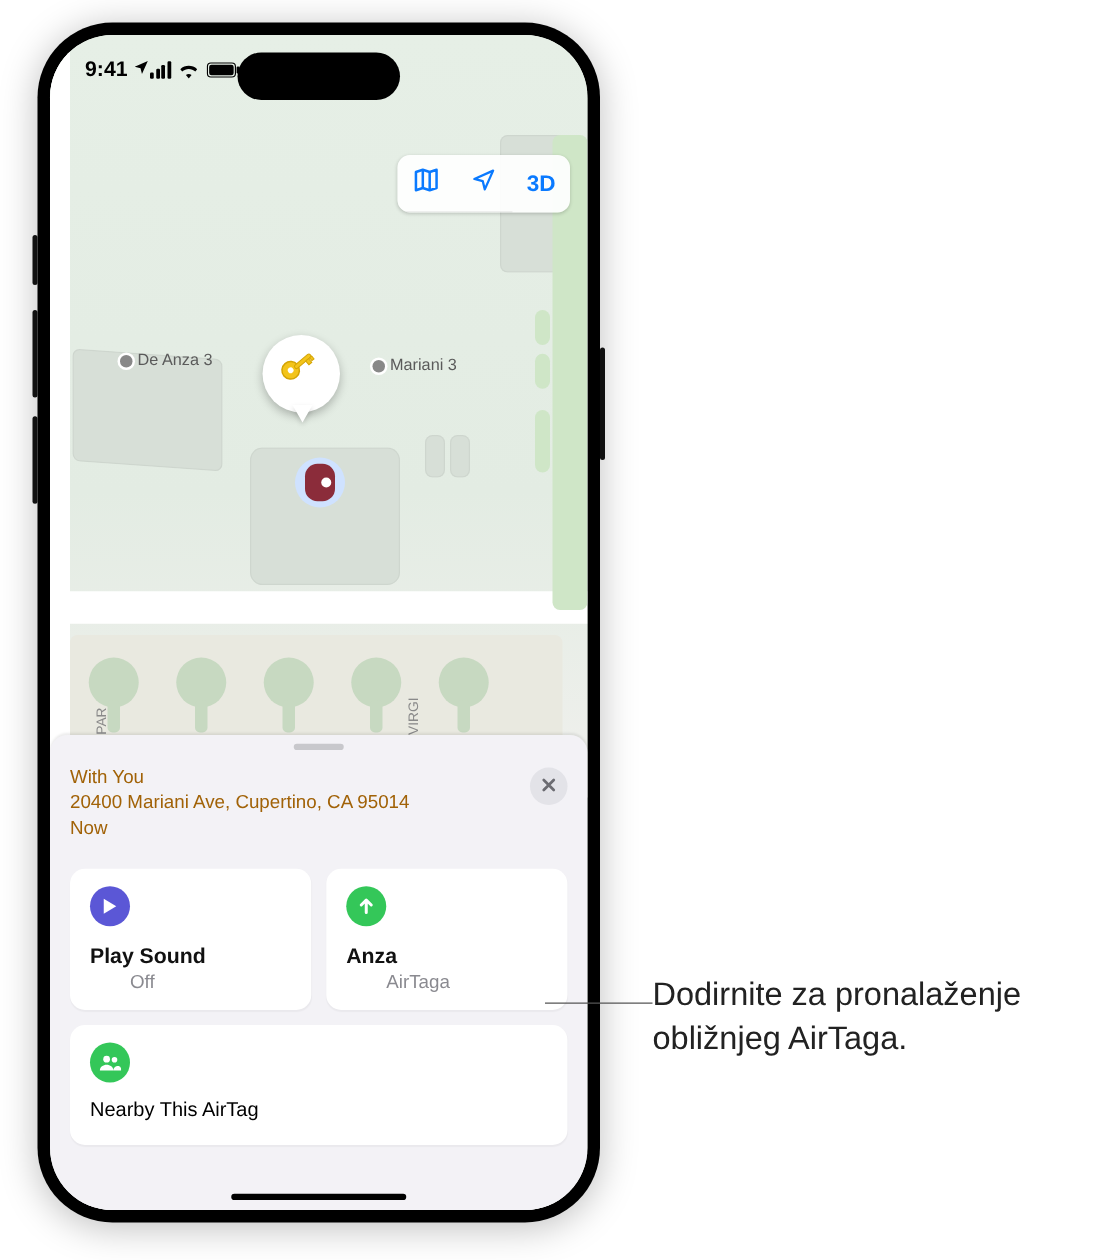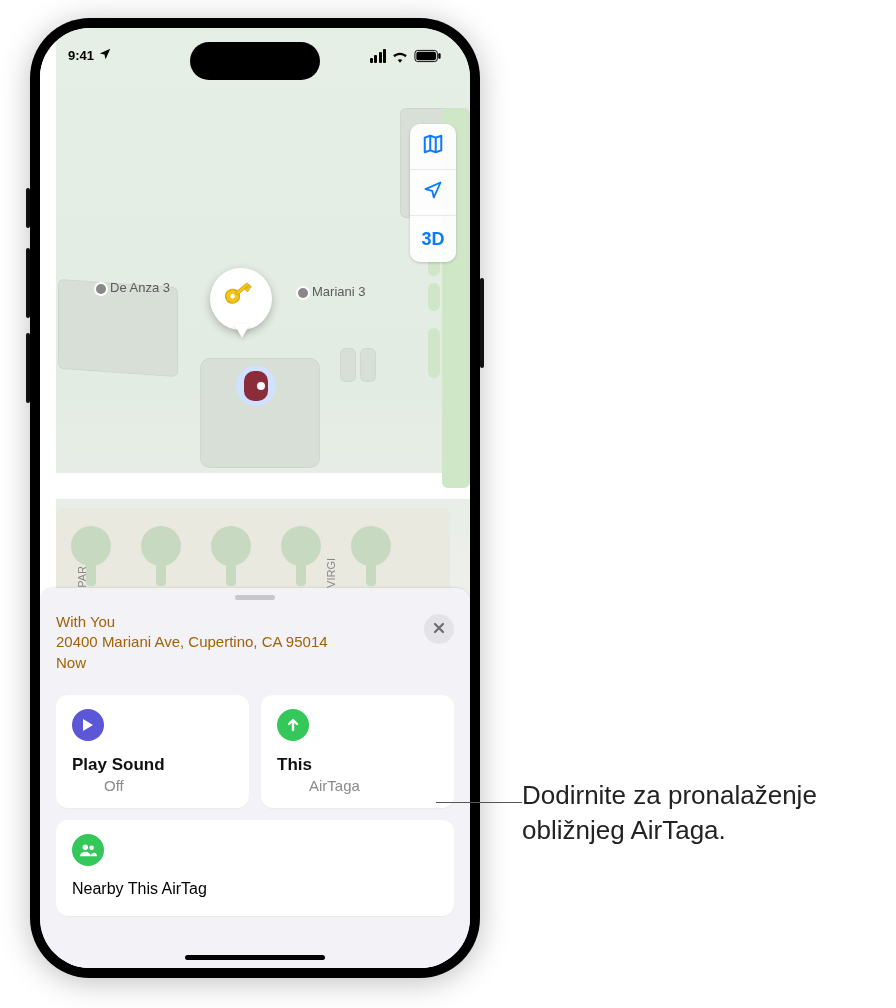--- a/index.html
+++ b/index.html
@@ -50,26 +50,25 @@
       height: 38px;
       background: #000;
       border-radius: 22px;
       z-index: 50;
     }
     .status-bar {
       position: absolute;
       top: 0; left: 0; right: 0;
       height: 55px;
       display: flex;
-      justify-content: space-between;
       align-items: center;
       padding: 0 28px;
       z-index: 40;
       font-weight: 600;
-      font-size: 13px;
+      font-size: 17px;
     }
     .status-left { display: flex; align-items: center; gap: 4px; }
     .status-right { display: flex; align-items: center; gap: 5px; }
     .cell-bars { display: inline-flex; align-items: flex-end; gap: 1.5px; }
     .cell-bars span { width: 3px; background:#000; border-radius:1px; }
     .cell-bars span:nth-child(1){height:5px}
     .cell-bars span:nth-child(2){height:8px}
     .cell-bars span:nth-child(3){height:11px}
     .cell-bars span:nth-child(4){height:14px}
     .wifi-icon svg, .battery-icon svg { display:block; }
@@ -109,21 +108,21 @@
       width:40px; height:40px; border-radius:50%;
       background:#c7d9c1;
     }
     .map .tree .trunk {
       position:absolute; bottom:0; left:50%; transform:translateX(-50%);
       width:10px; height:26px; background:#c7d9c1; border-radius:4px;
     }
     
     .map-controls {
       position:absolute; right:14px; top:96px;
-      display:flex; flex-direction:column; gap:0;
+      display:flex; gap:0;
       background:rgba(255,255,255,0.92);
       border-radius:10px;
       box-shadow:0 1px 3px rgba(0,0,0,0.18);
       overflow:hidden;
     }
     .map-controls .ctrl {
       width:46px; height:46px; display:flex; align-items:center; justify-content:center;
       color:#0a7aff; font-weight:600; font-size:18px;
       border-bottom:1px solid rgba(0,0,0,0.08);
       cursor:pointer;
@@ -375,21 +374,21 @@
           </div>
           <div class="title">Play Sound</div>
           <div class="sub">Off</div>
         </div>
         <div class="card">
           <div class="icon ic-green">
             <svg width="14" height="14" viewBox="0 0 14 14" fill="none" stroke="#fff" stroke-width="2.4" stroke-linecap="round" stroke-linejoin="round">
                 <path d="M7 12V2M3 6l4-4 4 4"></path>
               </svg>
           </div>
-          <div class="title">This</div>
+          <div class="title">Anza</div>
           <div class="sub">AirTaga</div>
         </div>
       </div>
 
       <div class="wide-card">
         <div class="icon ic-green">
           <svg width="18" height="14" viewBox="0 0 20 14" fill="#fff">
               <circle cx="7" cy="4" r="3"></circle>
               <circle cx="14" cy="4.5" r="2.5"></circle>
               <path d="M1 14c0-3 3-5 6-5s6 2 6 5H1zM13 14c0-2 1.5-4 4-4s3 2 3 4h-7z"></path>

